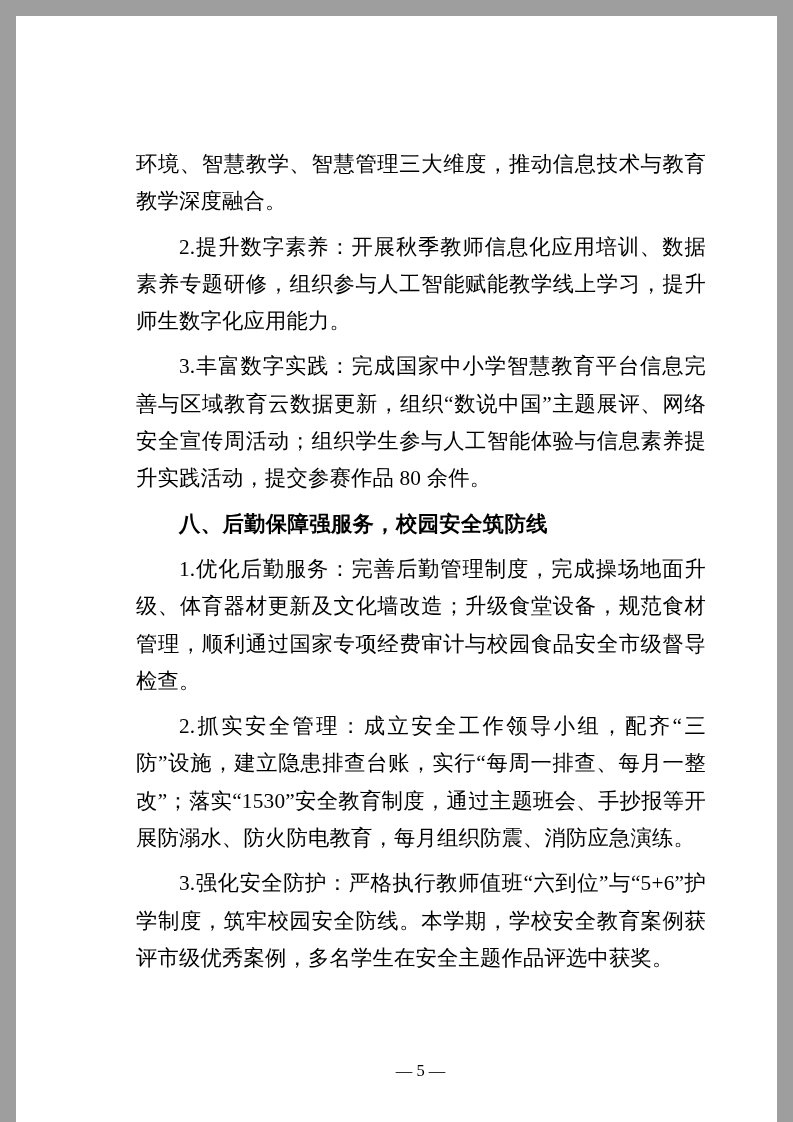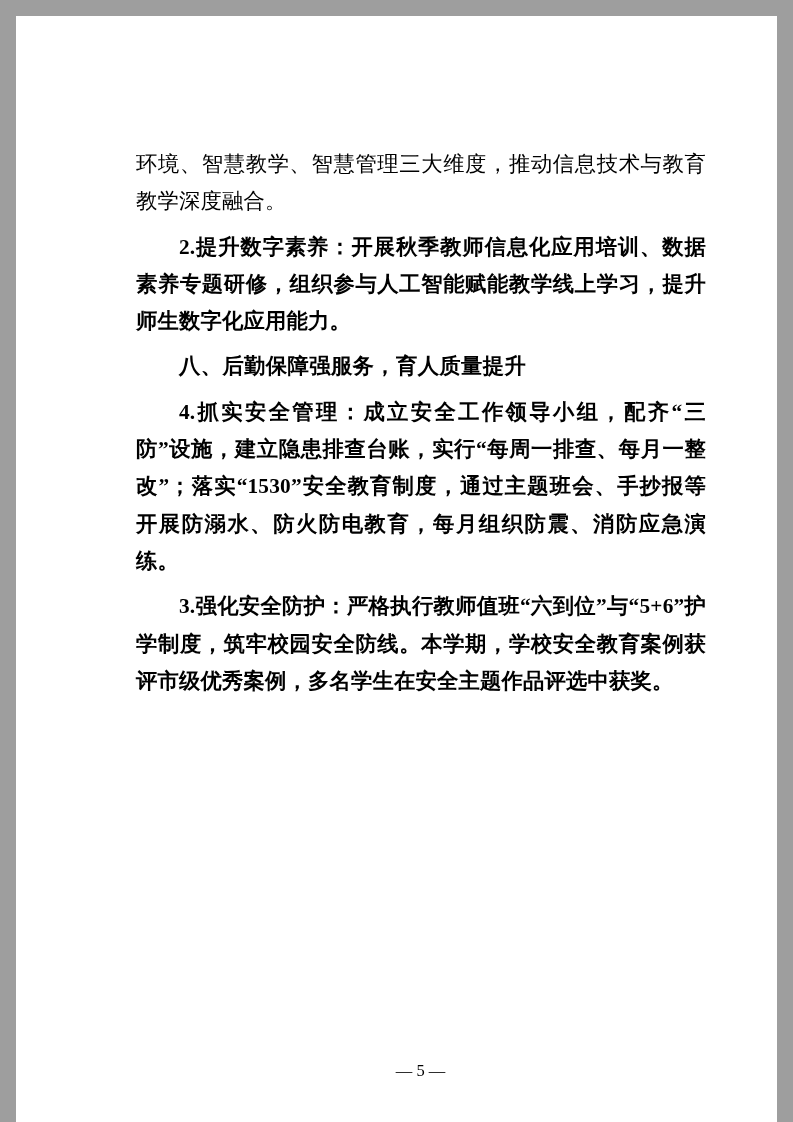--- a/index.html
+++ b/index.html
@@ -29,21 +29,20 @@
   .par {
     font-size: 21.3px;
     line-height: 37.3px;
     text-align: justify;
     letter-spacing: 0.2px;
     font-family: "Liberation Serif", "DejaVu Serif", serif;
   }
 
   .par.indent {
     text-indent: 43px;
-    font-weight: bold;
   }
 
   .par.heading {
     font-family: "Liberation Sans", "DejaVu Sans", sans-serif;
     font-weight: 700;
     text-indent: 43px;
     letter-spacing: 0.4px;
   }
 
   .footer {
@@ -62,25 +61,27 @@
 <body>
 
 <div class="page">
 
   <div class="content">
 
     <p class="par">环境、智慧教学、智慧管理三大维度，推动信息技术与教育教学深度融合。</p>
 
     <p class="par indent">2.提升数字素养：开展秋季教师信息化应用培训、数据素养专题研修，组织参与人工智能赋能教学线上学习，提升师生数字化应用能力。</p>
 
+    <p class="par indent">3.丰富数字实践：完成国家中小学智慧教育平台信息完善与区域教育云数据更新，组织“数说中国”主题展评、网络安全宣传周活动；组织学生参与人工智能体验与信息素养提升实践活动，提交参赛作品 80 余件。</p>
 
-    <p class="par heading">八、后勤保障强服务，育人质量提升</p>
+    <p class="par heading">八、后勤保障强服务，校园安全筑防线</p>
 
+    <p class="par indent">1.优化后勤服务：完善后勤管理制度，完成操场地面升级、体育器材更新及文化墙改造；升级食堂设备，规范食材管理，顺利通过国家专项经费审计与校园食品安全市级督导检查。</p>
 
-    <p class="par indent">4.抓实安全管理：成立安全工作领导小组，配齐“三防”设施，建立隐患排查台账，实行“每周一排查、每月一整改”；落实“1530”安全教育制度，通过主题班会、手抄报等开展防溺水、防火防电教育，每月组织防震、消防应急演练。</p>
+    <p class="par indent">2.抓实安全管理：成立安全工作领导小组，配齐“三防”设施，建立隐患排查台账，实行“每周一排查、每月一整改”；落实“1530”安全教育制度，通过主题班会、手抄报等开展防溺水、防火防电教育，每月组织防震、消防应急演练。</p>
 
     <p class="par indent">3.强化安全防护：严格执行教师值班“六到位”与“5+6”护学制度，筑牢校园安全防线。本学期，学校安全教育案例获评市级优秀案例，多名学生在安全主题作品评选中获奖。</p>
 
 
 
   </div>
 
   <div class="footer">
     <span>— 5 —</span>
   </div>

